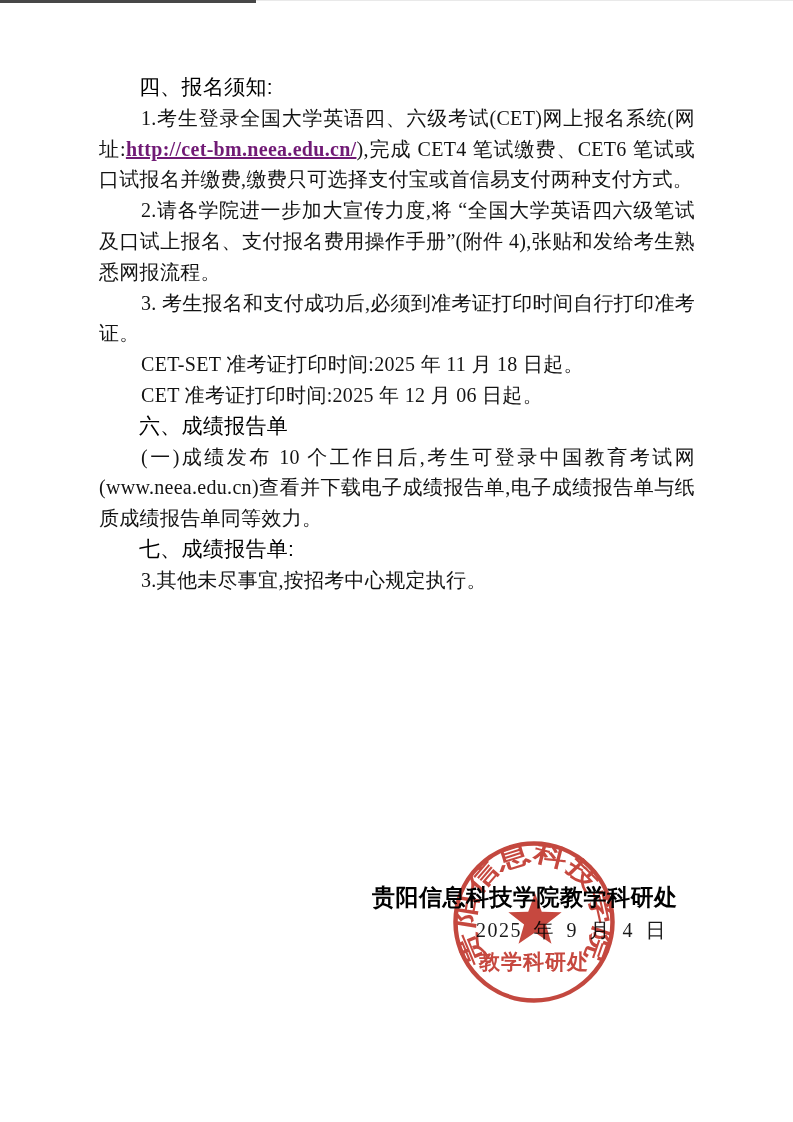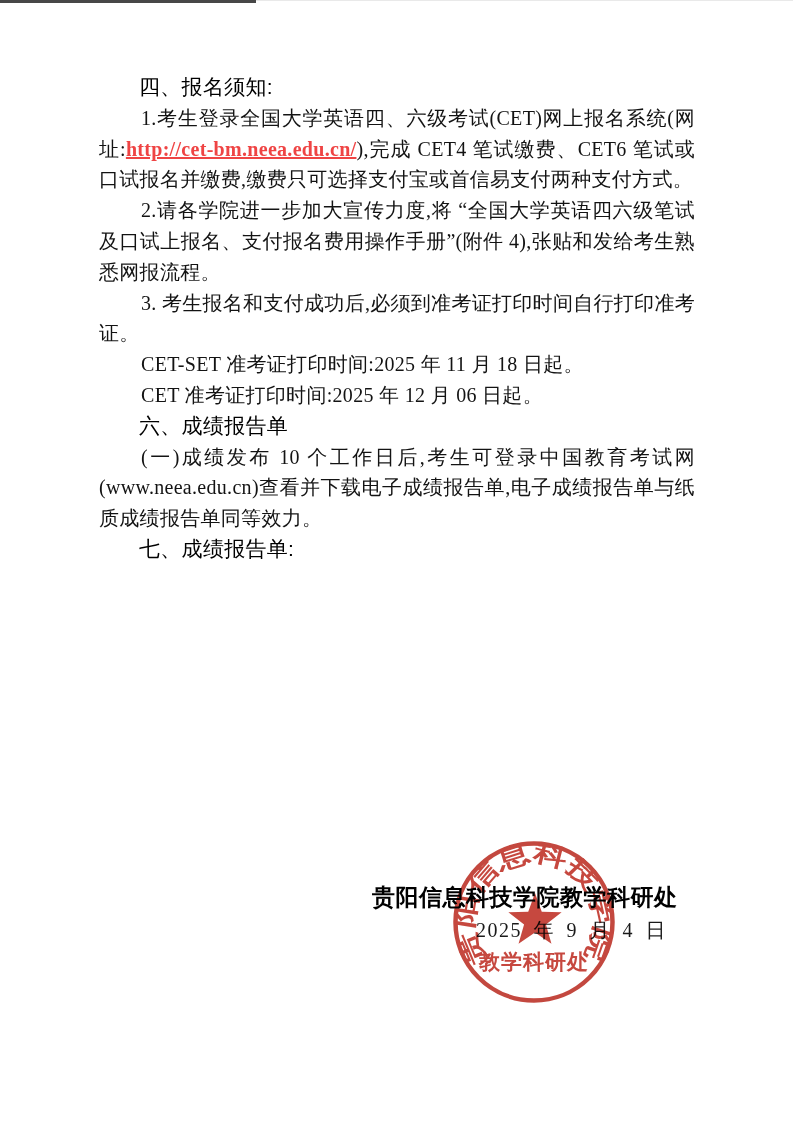--- a/index.html
+++ b/index.html
@@ -18,21 +18,21 @@
     text-align:justify;text-align-last:left;
     letter-spacing:0.3px;
   }
   .body-text p{margin:0;text-indent:42px;}
   .body-text h2{
     margin:0;font-size:21px;line-height:30.8px;font-weight:normal;
     font-family:"Liberation Sans","DejaVu Sans",sans-serif;
     text-indent:40px;color:#000;
   }
   .link{
-    color:#ef4444;font-weight:bold;text-decoration:underline;
+    color:#701a75;font-weight:bold;text-decoration:underline;
     cursor:pointer;
     font-family:"Liberation Serif","DejaVu Serif",serif;
   }
   .signature{
     position:absolute;left:372px;top:884px;
     font-size:23px;font-weight:bold;line-height:28px;color:#000;
     letter-spacing:0.5px;white-space:nowrap;
   }
   .sign-date{
     position:absolute;left:476px;top:917px;
@@ -67,20 +67,21 @@
 
   <h2>六、成绩报告单</h2>
 
   <p>(一)成绩发布 10 个工作日后,考生可登录中国教育考试网(www.neea.edu.cn)查看并下载电子成绩报告单,电子成绩报告单与纸质成绩报告单同等效力。</p>
 
 
   <h2>七、成绩报告单:</h2>
 
 
 
+  <p>3.其他未尽事宜,按招考中心规定执行。</p>
 </div>
 
 <div class="signature">贵阳信息科技学院教学科研处</div>
 
 <div class="sign-date">2025 年 9 月 4 日</div>
 
 <svg class="seal" viewBox="-95 -95 190 190" xmlns="http://www.w3.org/2000/svg">
   <defs>
     <path id="sealArc" d="M -47,37.3 A 60,60 0 1,1 47,37.3" fill="none"></path>
   </defs>

